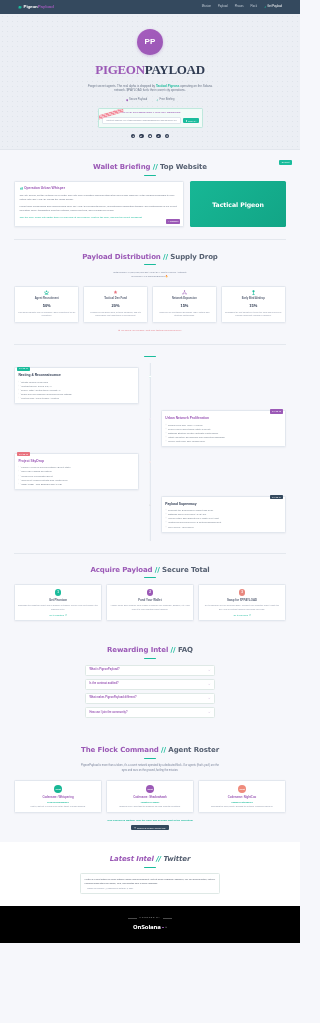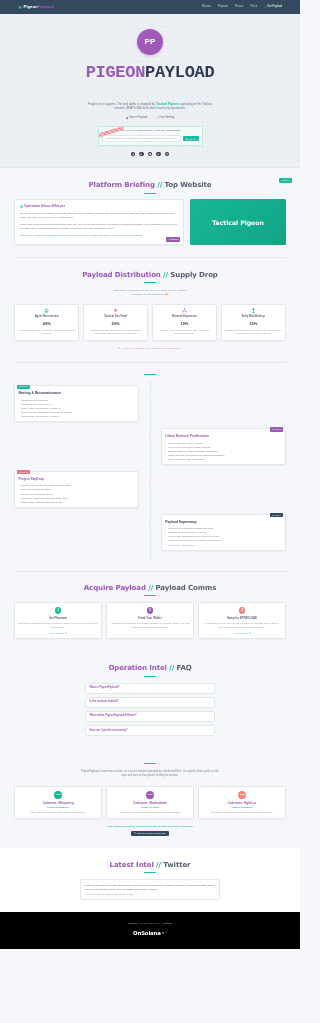--- a/index.html
+++ b/index.html
@@ -40,22 +40,22 @@
     border-bottom:0.3px solid #e2e6ec;
   }
   .hero-badge{
     width:26px;height:26px;border-radius:50%;
     background:linear-gradient(145deg,#a55bbd,#9b59b6);
     margin:0 auto 5px;display:flex;align-items:center;justify-content:center;
     color:#fff;font-size:8px;font-weight:700;letter-spacing:.2px;
     box-shadow:0 1px 3px rgba(155,89,182,.35);
   }
   .hero-title{
-    font-size:17px;font-weight:700;letter-spacing:-.3px;margin-bottom:16px;
-    font-family:Liberation Mono, monospace;
+    font-size:13px;font-weight:700;letter-spacing:-.3px;margin-bottom:4px;
+    font-family:Liberation Serif, serif;
   }
   .hero-title .p1{color:#9b59b6;}
   .hero-title .p2{color:#2f3b52;}
   .hero-sub{
     font-size:3px;color:#6b7689;max-width:125px;margin:0 auto 5px;line-height:1.65;
   }
   .hero-sub .hl{color:#1abc9c;font-weight:700;}
   .hero-meta{display:flex;justify-content:center;gap:9px;margin-bottom:6px;}
   .hero-meta-item{display:flex;align-items:center;gap:1px;font-size:2.6px;color:#6b7689;}
   .hero-meta-item svg{width:2.4px;height:2.4px;}
@@ -86,21 +86,21 @@
 
   .socials{display:flex;justify-content:center;gap:4px;}
   .social{
     width:4.6px;height:4.6px;border-radius:50%;background:#2f3b52;
     display:flex;align-items:center;justify-content:center;color:#fff;cursor:pointer;
   }
   .social svg{width:2.4px;height:2.4px;}
 
   
   .section{padding:12px 14px;position:relative;}
-  .section.white{background:#ffffff;}
+  .section.white{background:#ffffff;font-style:italic;}
   .sec-title{
     text-align:center;font-size:7px;font-weight:700;letter-spacing:-.1px;
     font-family:"DejaVu Sans", sans-serif;margin-bottom:2px;
   }
   .sec-title .a{color:#9b59b6;}
   .sec-title .b{color:#1abc9c;}
   .sec-title .c{color:#566071;}
   .sec-underline{width:12px;height:.8px;background:#1abc9c;border-radius:1px;margin:0 auto 6px;}
   .sec-sub{text-align:center;font-size:2.6px;color:#79839a;max-width:140px;margin:0 auto 7px;line-height:1.7;}
   .divider{height:.3px;background:#e4e8ee;margin:0 14px;}
@@ -338,21 +338,21 @@
             <circle cx="8" cy="8" r="6"></circle>
             <path d="M2 8h12M8 2c3 3 3 9 0 12M8 2c-3 3-3 9 0 12"></path>
           </svg>
         </a>
     </div>
   </header>
 
   <section class="section">
     <button class="float-btn">Decrypt</button>
     <h2 class="sec-title">
-      <span class="a">Platform Briefing</span>
+      <span class="a">Wallet Briefing</span>
       <span class="b">//</span>
       <span class="c">Top Website</span>
     </h2>
     <div class="sec-underline"></div>
     <div class="brief-wrap">
       <div class="brief-card">
         <div class="brief-head">
           <svg viewBox="0 0 16 16" fill="currentColor">
               <rect x="2" y="4" width="5" height="10"></rect>
               <rect x="9" y="1" width="5" height="13"></rect>
@@ -506,21 +506,21 @@
 
     </div>
   </section>
 
   <div class="divider"></div>
 
   <section class="section">
     <h2 class="sec-title">
       <span class="a">Acquire Payload</span>
       <span class="b">//</span>
-      <span class="c">Payload Comms</span>
+      <span class="c">Secure Total</span>
     </h2>
     <div class="sec-underline"></div>
     <div class="buy-grid">
       <div class="buy-card">
         <div class="buy-num" style="background:#1abc9c">1</div>
         <div class="buy-title">Get Phantom</div>
         <div class="buy-desc">Download the Phantom Wallet app or browser extension. Secure your nest phrase (the classified intel).</div>
         <a class="buy-link">
           <span>Go to Phantom</span>
           <svg viewBox="0 0 16 16" fill="none" stroke="currentColor" stroke-width="1.8">
@@ -542,21 +542,21 @@
           <svg viewBox="0 0 16 16" fill="none" stroke="currentColor" stroke-width="1.8">
               <path d="M6 3H3v10h10v-3M10 2h4v4M14 2L7 9"></path>
             </svg>
         </a>
       </div>
     </div>
   </section>
 
   <section class="section">
     <h2 class="sec-title">
-      <span class="a">Operation Intel</span>
+      <span class="a">Rewarding Intel</span>
       <span class="b">//</span>
       <span class="c">FAQ</span>
     </h2>
     <div class="sec-underline"></div>
     <div class="faq-list">
       <div class="faq-item">
         <span class="faq-q">What is PigeonPayload?</span>
         <svg class="faq-chev" viewBox="0 0 16 16" fill="none" stroke="currentColor" stroke-width="2">
             <path d="M3 6l5 5 5-5"></path>
           </svg>
@@ -576,20 +576,25 @@
       <div class="faq-item">
         <span class="faq-q">How can I join the community?</span>
         <svg class="faq-chev" viewBox="0 0 16 16" fill="none" stroke="currentColor" stroke-width="2">
             <path d="M3 6l5 5 5-5"></path>
           </svg>
       </div>
     </div>
   </section>
 
   <section class="section">
+    <h2 class="sec-title">
+      <span class="a">The Flock Command</span>
+      <span class="b">//</span>
+      <span class="c">Agent Roster</span>
+    </h2>
     <div class="sec-underline"></div>
     <p class="sec-sub">PigeonPayload is more than a token, it's a covert network operated by a dedicated flock. Our agents (that's you!) are the eyes and ears on the ground, fueling the mission.</p>
     <div class="team-grid">
       <div class="team-card">
         <div class="team-av" style="background:#17b795">Agent</div>
         <div class="team-name">Codename: Whispering</div>
         <div class="team-role">Lead Reconnaissance</div>
         <div class="team-bio">First in, last out. Keeping eyes on the target. Payload secured.</div>
       </div>
       <div class="team-card">

